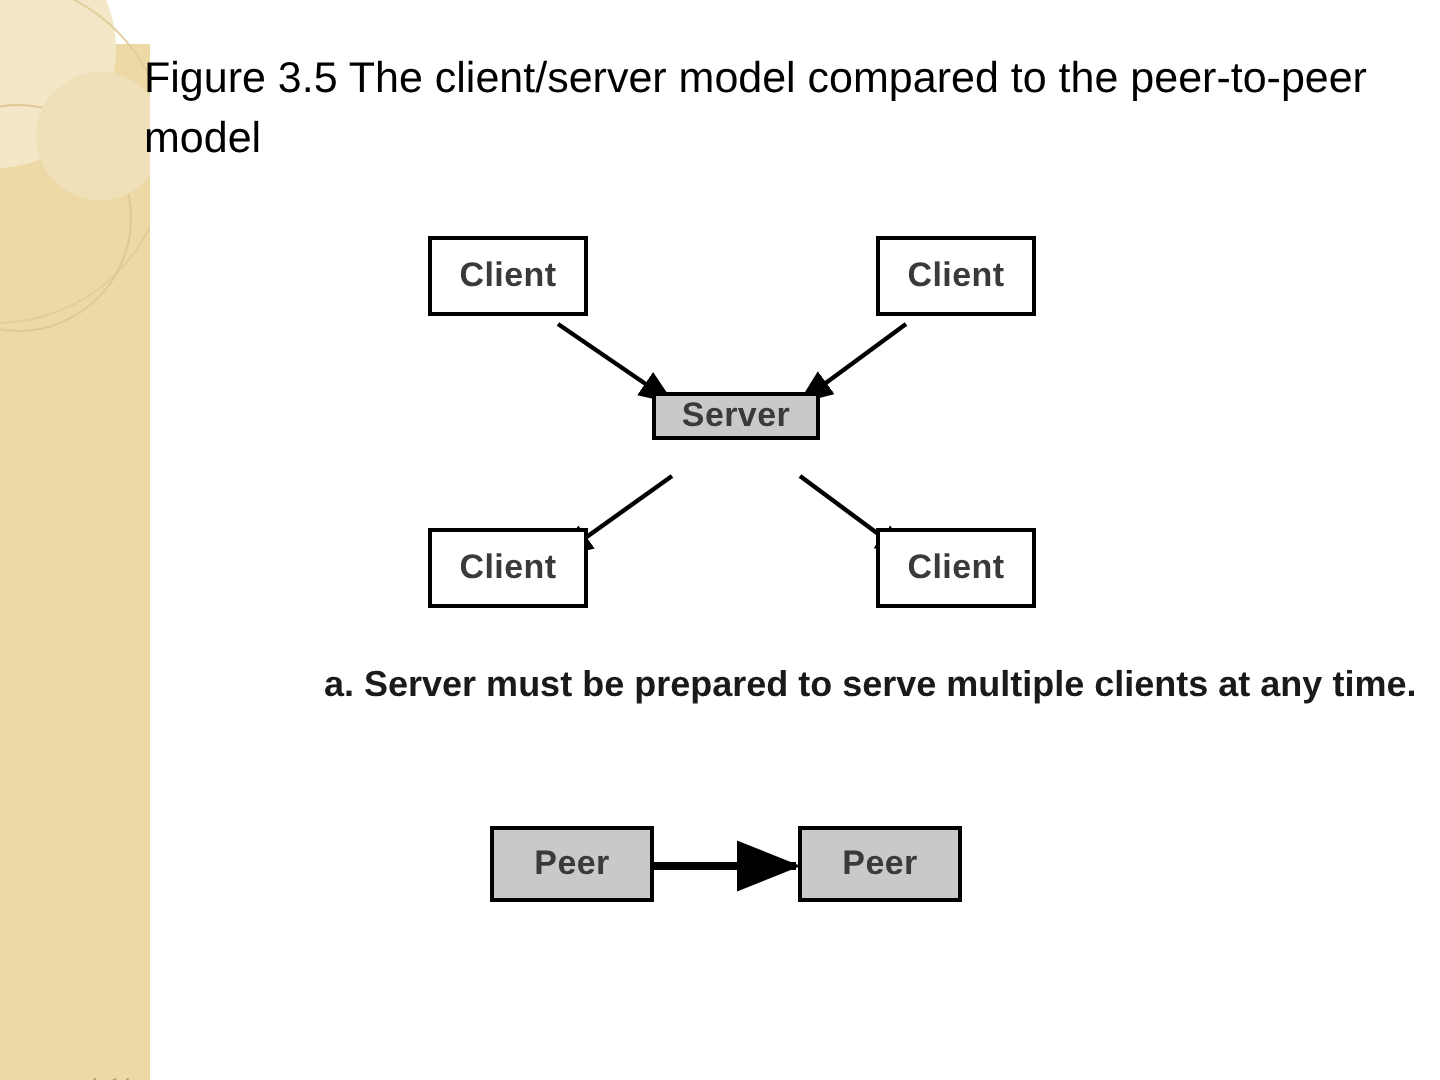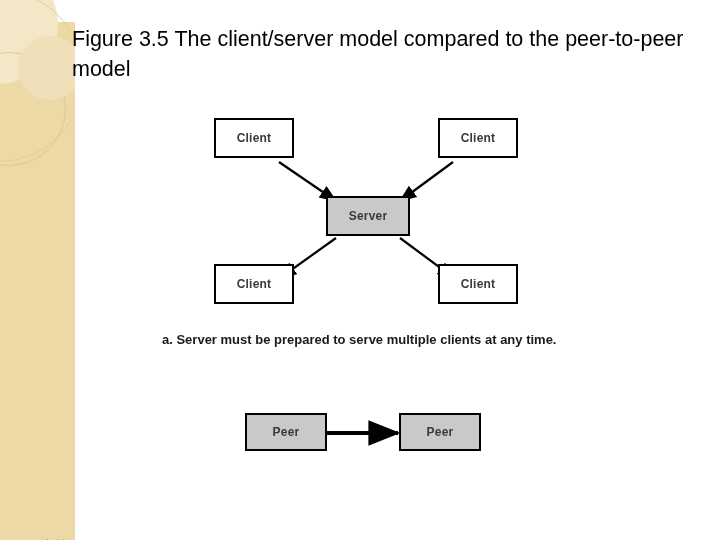--- a/index.html
+++ b/index.html
@@ -94,32 +94,32 @@
   }
 
   .node {
     position: absolute;
     box-sizing: border-box;
     border: 2px solid #000000;
     display: flex;
     align-items: center;
     justify-content: center;
     font-family: "Liberation Sans", sans-serif;
-    font-size: 12px;
+    font-size: 17px;
     font-weight: bold;
     color: #3a3a3a;
     letter-spacing: 0.2px;
   }
   .node.white { background: #ffffff; }
   .node.grey  { background: #c9c9c9; border-color: #000000; }
 
   .caption {
     position: absolute;
     font-family: "Liberation Sans", sans-serif;
-    font-size: 13px;
+    font-size: 18px;
     font-weight: bold;
     color: #1a1a1a;
     white-space: nowrap;
   }
 
   svg.arrows {
     position: absolute;
     left: 0;
     top: 0;
     width: 590px;
@@ -174,21 +174,21 @@
   </svg>
 
   <div class="node white" style="left:104px; top:13px; width:80px; height:40px;">
     <span>Client</span>
   </div>
 
   <div class="node white" style="left:328px; top:13px; width:80px; height:40px;">
     <span>Client</span>
   </div>
 
-  <div class="node grey" style="left:216px; top:91px; width:84px; height:40px;">
+  <div class="node grey" style="left:216px; top:91px; width:84px; height:24px;">
     <span>Server</span>
   </div>
 
   <div class="node white" style="left:104px; top:159px; width:80px; height:40px;">
     <span>Client</span>
   </div>
 
   <div class="node white" style="left:328px; top:159px; width:80px; height:40px;">
     <span>Client</span>
   </div>

